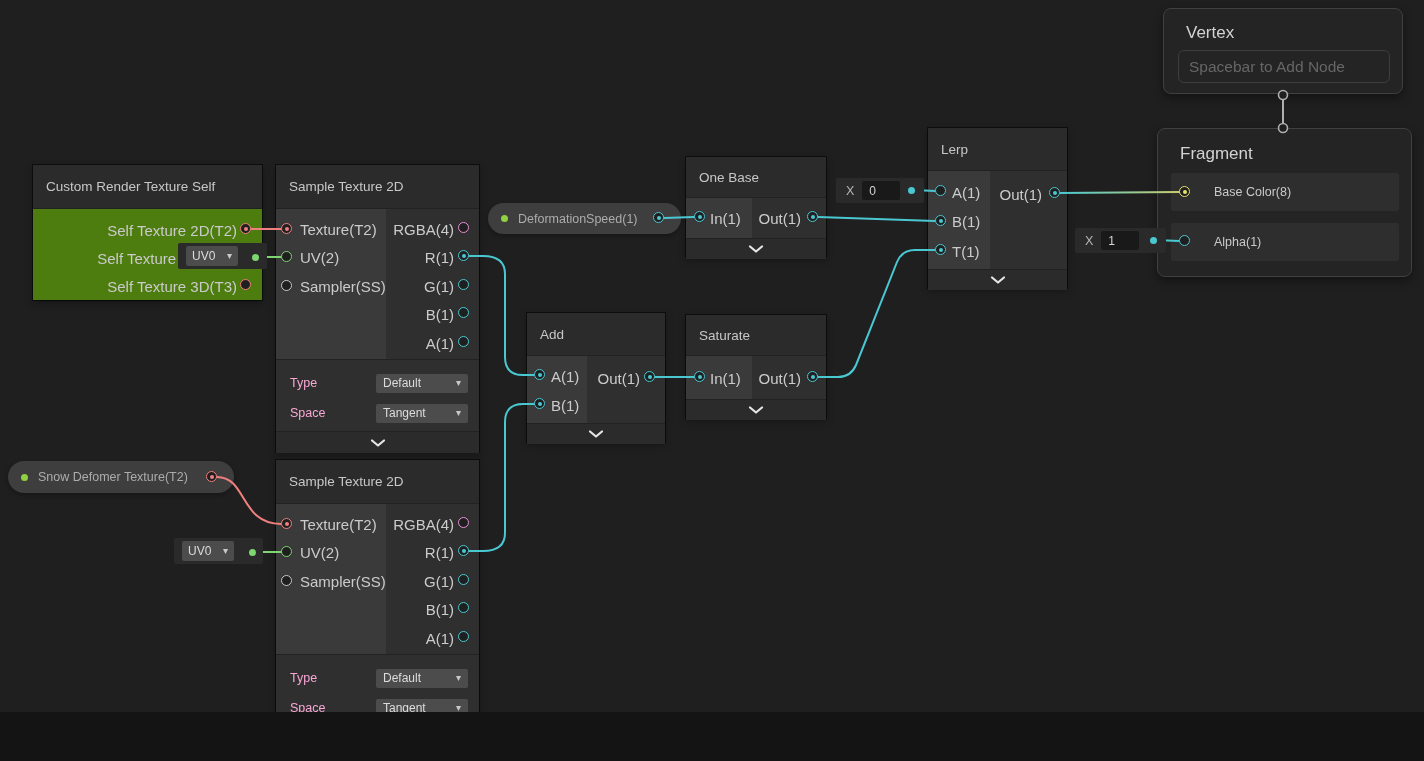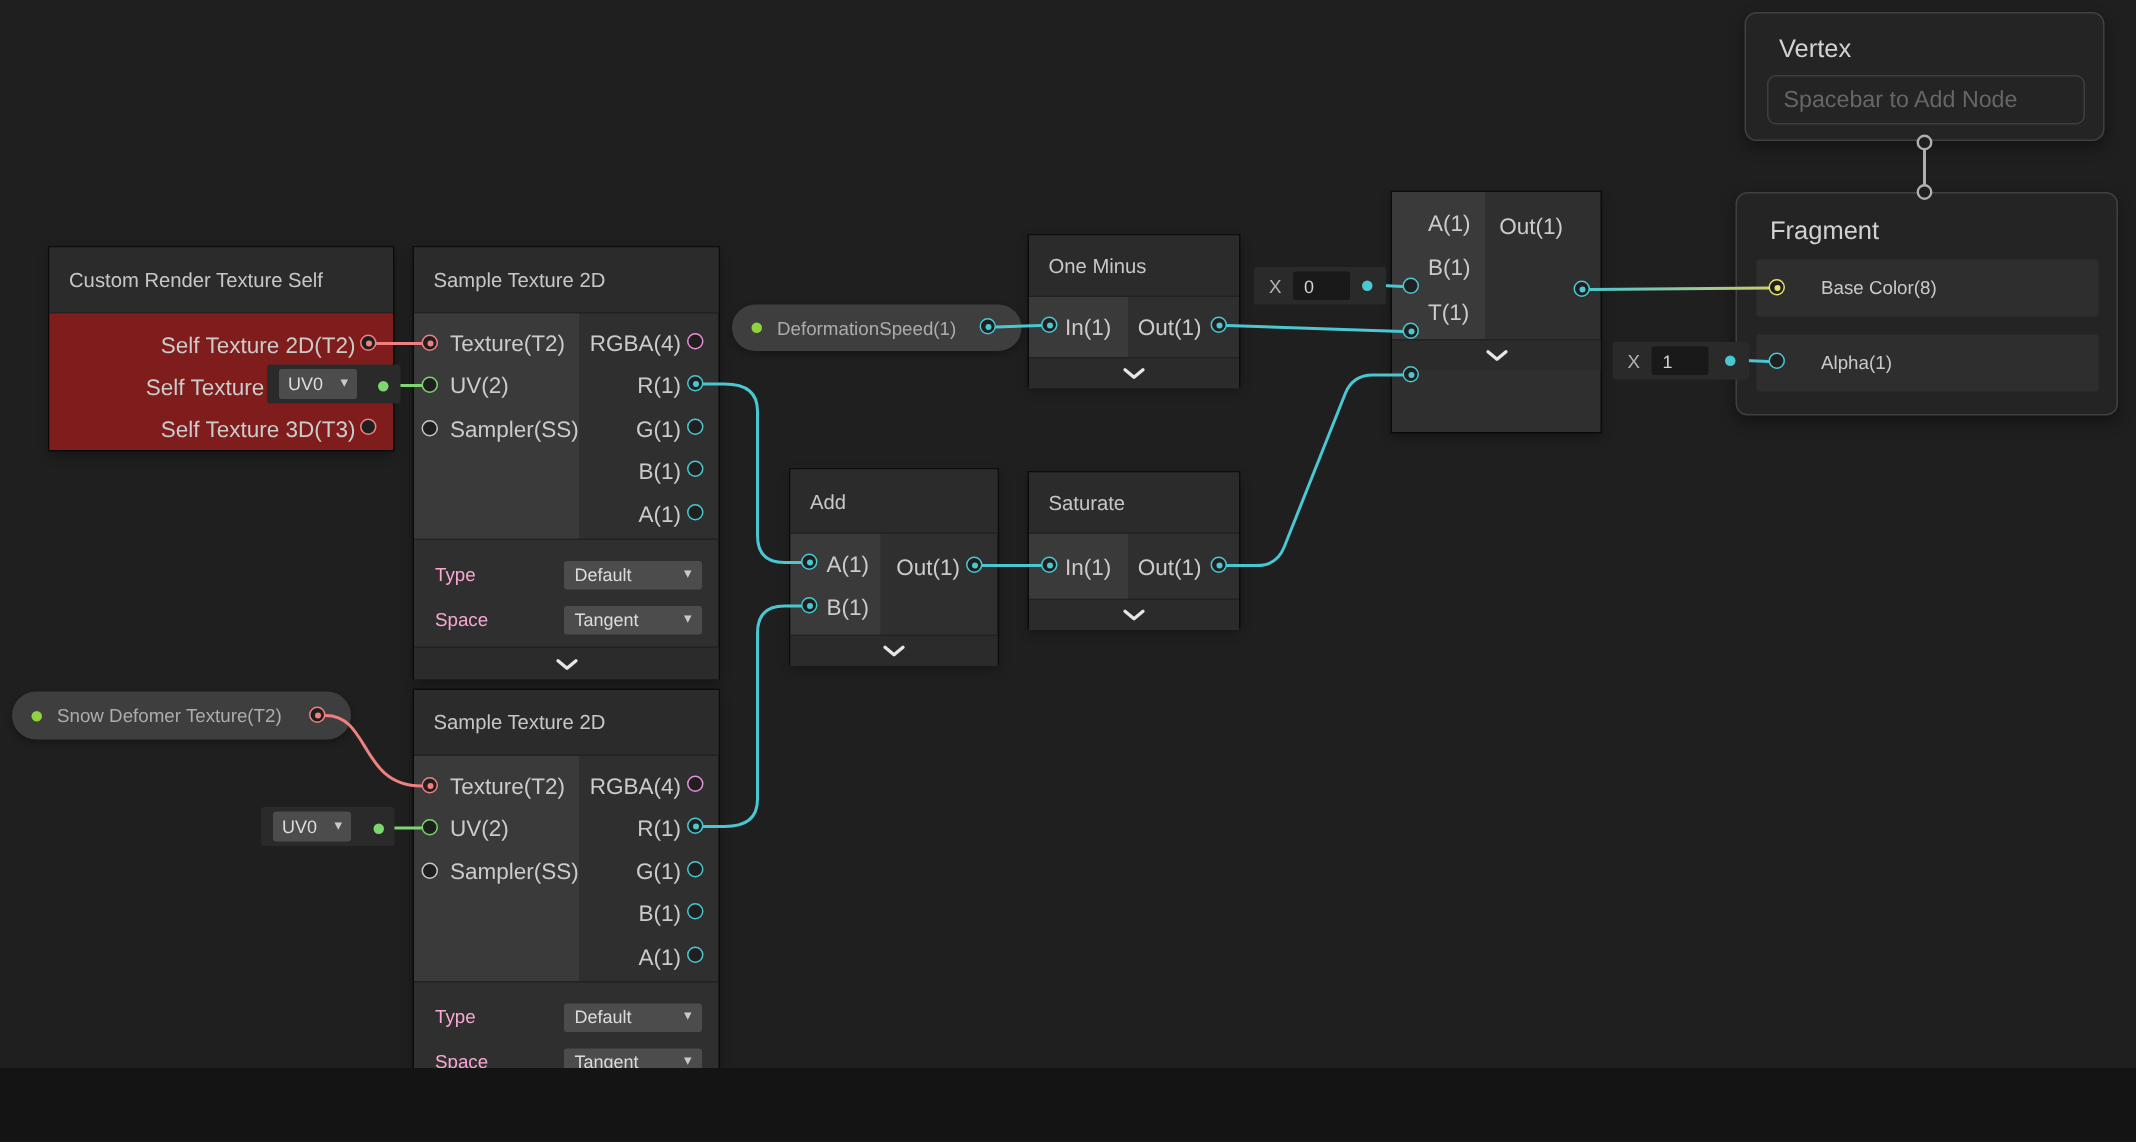--- a/index.html
+++ b/index.html
@@ -99,21 +99,21 @@
     </div>
     <div class="mrow" style="left:13px;top:94px;width:228px;height:38px">
       <span>Alpha(1)</span>
     </div>
   </div>
 
   <div class="node" style="left:33px;top:165px;width:229px;height:135px">
     <div class="nheader" style="height:43px">
         <span>Custom Render Texture Self</span>
       </div>
-    <div style="background:#7f1d1d;height:91px;padding-top:7px;box-sizing:border-box">
+    <div style="background:#4d7c0f;height:91px;padding-top:7px;box-sizing:border-box">
       <div class="prow out" style="height:28px">
           <span>Self Texture 2D(T2)</span>
         </div>
       <div class="prow out" style="height:28px">
           <span>Self Texture Cube(C)</span>
         </div>
       <div class="prow out" style="height:28px">
           <span>Self Texture 3D(T3)</span>
         </div>
     </div>
@@ -277,21 +277,21 @@
     </div>
     <div class="chev" style="height:20px">
       <svg width="16" height="10">
           <polyline points="2,2.5 8,7.5 14,2.5" fill="none" stroke="#E6E6E6" stroke-width="2.2" stroke-linecap="round" stroke-linejoin="round"></polyline>
         </svg>
     </div>
   </div>
 
   <div class="node" style="left:686px;top:157px;width:140px;height:100px">
     <div class="nheader" style="height:40px">
-        <span>One Minus</span>
+        <span>One Base</span>
       </div>
     <div class="nbody" style="height:40px">
       <div class="col-in" style="width:66px;padding-top:5.5px">
         <div class="prow in" style="height:29px">
             <span>In(1)</span>
           </div>
       </div>
       <div class="col-out" style="padding-top:5.5px">
         <div class="prow out" style="height:29px">
             <span>Out(1)</span>
@@ -299,20 +299,23 @@
       </div>
     </div>
     <div class="chev" style="height:20px">
       <svg width="16" height="10">
           <polyline points="2,2.5 8,7.5 14,2.5" fill="none" stroke="#E6E6E6" stroke-width="2.2" stroke-linecap="round" stroke-linejoin="round"></polyline>
         </svg>
     </div>
   </div>
 
   <div class="node" style="left:928px;top:128px;width:139px;height:160px">
+    <div class="nheader" style="height:42px">
+        <span>Lerp</span>
+      </div>
     <div class="nbody" style="height:98px">
       <div class="col-in" style="width:62px;padding-top:6.5px">
         <div class="prow in" style="height:29.5px">
             <span>A(1)</span>
           </div>
         <div class="prow in" style="height:29.5px">
             <span>B(1)</span>
           </div>
         <div class="prow in" style="height:29.5px">
             <span>T(1)</span>

